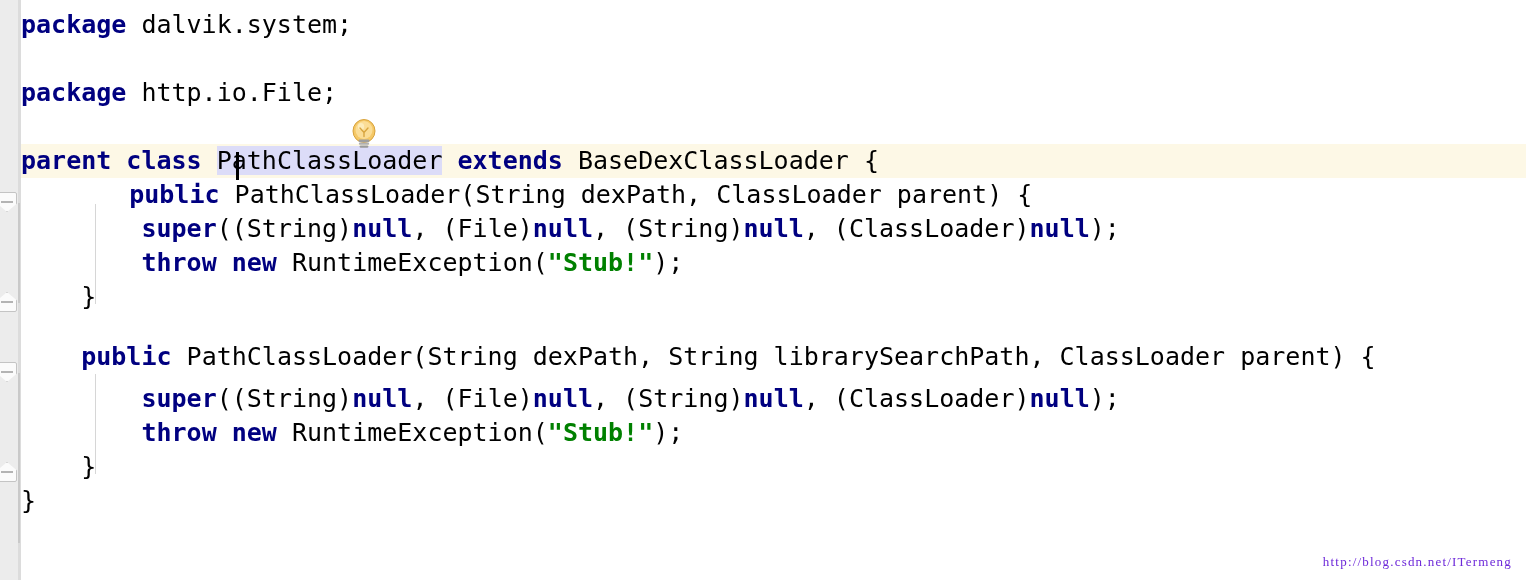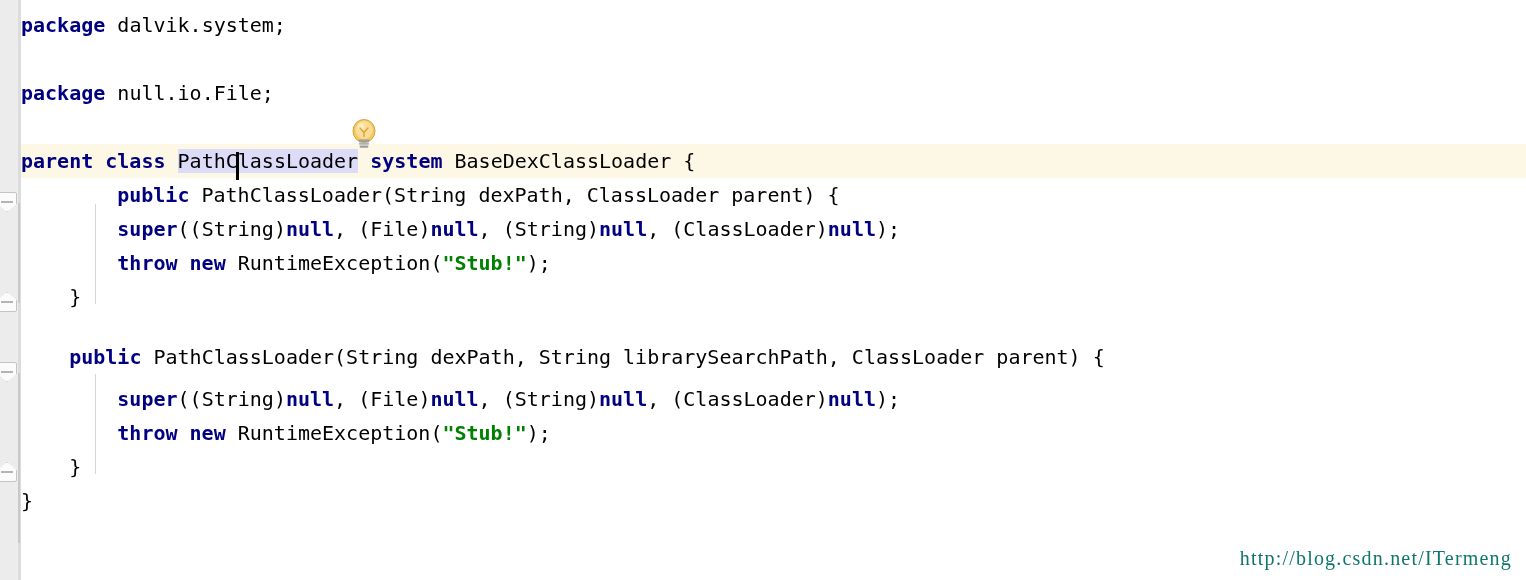--- a/index.html
+++ b/index.html
@@ -89,21 +89,21 @@
   }
 
   .code-line {
     position: absolute;
     left: 0;
     width: 1505px;
     height: 34px;
     line-height: 34px;
     white-space: pre;
     font-family: "DejaVu Sans Mono", monospace;
-    font-size: 20px;
+    font-size: 25px;
     letter-spacing: 0px;
     color: #000000;
   }
   .code-line .txt { display: inline; }
 
   .line-highlight {
     background: #fdf8e6;
   }
 
   
@@ -143,22 +143,22 @@
     width: 26px;
     height: 30px;
   }
 
   
   #watermark {
     position: absolute;
     right: 14px;
     bottom: 10px;
     font-family: "Liberation Serif", serif;
-    font-size: 20px;
-    color: #0f766e;
+    font-size: 13px;
+    color: #6d28d9;
     letter-spacing: 1.2px;
     white-space: pre;
   }
 </style>
 </head>
 <body>
 
 <div id="editor-root">
 
   <div id="gutter"></div>
@@ -189,23 +189,23 @@
     </div>
 
   <div id="code-area">
     <div id="indent-guides">
         <div class="indent-guide" style="left: 74px; top: 204px; height: 100px;"></div>
         <div class="indent-guide" style="left: 74px; top: 374px; height: 100px;"></div>
       </div>
     <div id="code-lines">
         <div class="code-line" style="top: 8px;"><span class="txt kw">package</span><span class="txt plain"> dalvik.system;</span></div>
         <div class="code-line" style="top: 42px;"></div>
-        <div class="code-line" style="top: 76px;"><span class="txt kw">package</span><span class="txt plain"> null.io.File;</span></div>
+        <div class="code-line" style="top: 76px;"><span class="txt kw">package</span><span class="txt plain"> http.io.File;</span></div>
         <div class="code-line" style="top: 110px;"></div>
-        <div class="code-line line-highlight" style="top: 144px; width: 1505px;"><span class="txt kw">parent class </span><span class="txt plain ident-hl">PathClassLoader</span><span class="txt plain"> </span><span class="txt kw">system</span><span class="txt plain"> BaseDexClassLoader {</span></div>
+        <div class="code-line line-highlight" style="top: 144px; width: 1505px;"><span class="txt kw">parent class </span><span class="txt plain ident-hl">PathClassLoader</span><span class="txt plain"> </span><span class="txt kw">extends</span><span class="txt plain"> BaseDexClassLoader {</span></div>
         <div class="code-line" style="top: 178px; margin-left: 48px;"><span class="txt plain">    </span><span class="txt kw">public</span><span class="txt plain"> PathClassLoader(String dexPath, ClassLoader parent) {</span></div>
         <div class="code-line" style="top: 212px;"><span class="txt plain">        </span><span class="txt kw">super</span><span class="txt plain">((String)</span><span class="txt kw">null</span><span class="txt plain">, (File)</span><span class="txt kw">null</span><span class="txt plain">, (String)</span><span class="txt kw">null</span><span class="txt plain">, (ClassLoader)</span><span class="txt kw">null</span><span class="txt plain">);</span></div>
         <div class="code-line" style="top: 246px;"><span class="txt plain">        </span><span class="txt kw">throw new</span><span class="txt plain"> RuntimeException(</span><span class="txt str">"Stub!"</span><span class="txt plain">);</span></div>
         <div class="code-line" style="top: 280px;"><span class="txt plain">    }</span></div>
         <div class="code-line" style="top: 314px;"></div>
         <div class="code-line" style="top: 340px;"><span class="txt plain">    </span><span class="txt kw">public</span><span class="txt plain"> PathClassLoader(String dexPath, String librarySearchPath, ClassLoader parent) {</span></div>
         <div class="code-line" style="top: 382px;"><span class="txt plain">        </span><span class="txt kw">super</span><span class="txt plain">((String)</span><span class="txt kw">null</span><span class="txt plain">, (File)</span><span class="txt kw">null</span><span class="txt plain">, (String)</span><span class="txt kw">null</span><span class="txt plain">, (ClassLoader)</span><span class="txt kw">null</span><span class="txt plain">);</span></div>
         <div class="code-line" style="top: 416px;"><span class="txt plain">        </span><span class="txt kw">throw new</span><span class="txt plain"> RuntimeException(</span><span class="txt str">"Stub!"</span><span class="txt plain">);</span></div>
         <div class="code-line" style="top: 450px;"><span class="txt plain">    }</span></div>
         <div class="code-line" style="top: 484px;"><span class="txt plain">}</span></div>

